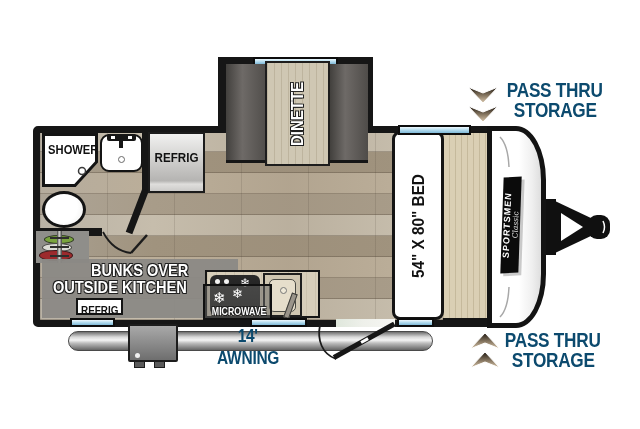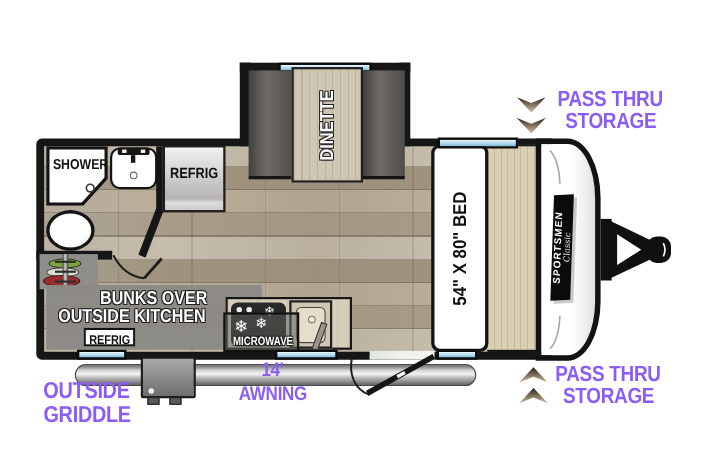--- a/index.html
+++ b/index.html
@@ -59,21 +59,21 @@
   .overlay-gray{background:rgba(104,104,102,0.52);border:2px solid #101010;box-sizing:border-box;}
   .bunk-overlay{background:rgba(139,137,133,0.95);}
   .tube{background:linear-gradient(180deg,#6e6e6e 0%,#d9d9d9 28%,#f4f4f4 45%,#bdbdbd 62%,#656565 100%);
         border:1px solid #4a4a4a;border-radius:11px;box-sizing:border-box;}
   .griddle{background:linear-gradient(180deg,#a9a9a9,#6e6e6e);border:2px solid #1d1d1d;border-radius:2px;box-sizing:border-box;}
   .griddle-foot{background:#5a5a5a;border:1.5px solid #1d1d1d;box-sizing:border-box;}
   
   .lbl{font-weight:800;color:#111111;line-height:1;}
   .cond{display:inline-block;transform:scaleX(0.86);transform-origin:center;white-space:nowrap;}
   .outl{color:#ffffff;text-shadow:-1px -1px 0 #1f1f1f,1px -1px 0 #1f1f1f,-1px 1px 0 #1f1f1f,1px 1px 0 #1f1f1f;}
-  .callout{font-weight:800;color:#8b5cf6;text-align:center;font-size:20px;line-height:20px;letter-spacing:-0.3px;}
+  .callout{font-weight:800;color:#0c4a6e;text-align:center;font-size:20px;line-height:20px;letter-spacing:-0.3px;}
   .rot{position:absolute;left:50%;top:50%;white-space:nowrap;}
   .glyph{color:#ffffff;line-height:1;}
 </style>
 </head>
 <body>
 
 <div class="stage">
 
   <div class="abs floor"></div>
 
@@ -236,22 +236,18 @@
   </svg>
 
   <div class="abs callout" style="left:498px;top:80px;width:114px;">
     <span class="cond">PASS THRU</span><br>
     <span class="cond">STORAGE</span>
   </div>
   <div class="abs callout" style="left:496px;top:330px;width:114px;">
     <span class="cond">PASS THRU</span><br>
     <span class="cond">STORAGE</span>
   </div>
-  <div class="abs callout" style="left:28px;top:345px;width:102px;font-size:21px;line-height:21.5px;">
-    <span class="cond">OUTSIDE</span><br>
-    <span class="cond">GRIDDLE</span>
-  </div>
   <div class="abs callout" style="left:196px;top:326px;width:104px;font-size:18px;line-height:21.5px;">
     <span class="cond">14'</span><br>
     <span class="cond">AWNING</span>
   </div>
 
 </div>
 
 </body></html>

